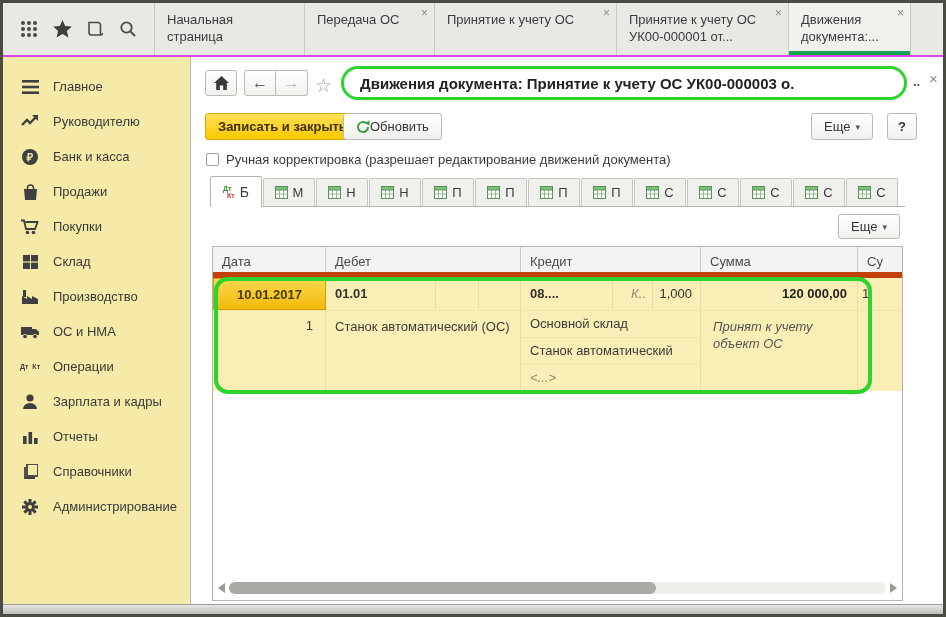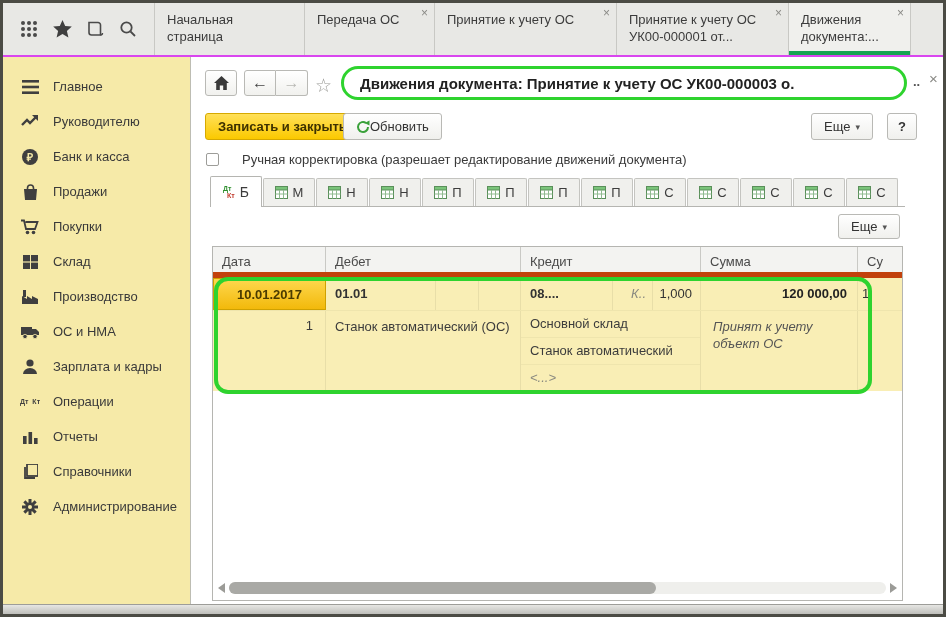--- a/index.html
+++ b/index.html
@@ -44,21 +44,21 @@
   .btn { height:27px; border:1px solid #b9b9b5; border-radius:3px; background:linear-gradient(#ffffff,#f0f0ed); display:inline-flex; align-items:center; padding:0 12px; cursor:pointer; font-size:13px; color:#333; }
   .btn-save { position:absolute; left:14px; top:56px; background:linear-gradient(#ffe058,#fbc900); border-color:#d6a900; font-weight:bold; color:#3d3100; }
   .btn-refresh { position:absolute; left:152px; top:56px; gap:0; }
   .btn-more-top { position:absolute; right:70px; top:56px; gap:5px; }
   .btn-help { position:absolute; right:26px; top:56px; width:30px; justify-content:center; font-weight:bold; }
   .caret { font-size:9px; color:#555; }
 
   
   .chk-row { position:absolute; left:15px; top:95px; display:flex; align-items:center; gap:7px; cursor:pointer; }
   .chk-box { width:13px; height:13px; border:1px solid #9d9d99; background:#fff; border-radius:2px; }
-  .chk-lbl { font-size:13px; color:#3a3a3a;margin-left:16px; }
+  .chk-lbl { font-size:13px; color:#3a3a3a; }
 
   
   .reg-tabs { position:absolute; left:19px; top:120px; right:38px; height:30px; display:flex; align-items:flex-end; border-bottom:1px solid #b5b5b1; }
   .reg-tab { width:52px; height:28px; background:#f0f0ed; border:1px solid #c4c4c0; border-bottom:none; border-radius:2px 2px 0 0; display:flex; align-items:center; justify-content:center; gap:5px; margin-right:1px; font-size:13px; color:#3c3c3c; cursor:pointer; }
   .reg-tab.active { background:#fff; border-color:#b5b5b1; height:31px; margin-bottom:-1px; font-size:14px; }
   .dtkt2 { font-weight:bold; font-size:7px; line-height:7px; text-align:left; }
   .dtkt2 .dt { color:#2e8f2e; } .dtkt2 .kt { color:#c03a2b; margin-left:4px; }
 
   .btn-more-grid { position:absolute; right:43px; top:157px; gap:5px; height:25px; }
 
@@ -245,35 +245,35 @@
           <svg width="19" height="14" viewBox="0 0 19 14">
               <rect x="0" y="2" width="11" height="8" fill="#3f3f3f"></rect>
               <path fill="#3f3f3f" d="M11,4 h4 l3,3 v3 h-7 z"></path>
               <circle cx="4" cy="11.5" r="2.2" fill="#3f3f3f" stroke="#f6eaa8" stroke-width="0.8"></circle>
               <circle cx="14" cy="11.5" r="2.2" fill="#3f3f3f" stroke="#f6eaa8" stroke-width="0.8"></circle>
             </svg>
         </span>
         <span class="lbl">ОС и НМА</span>
       </div>
       <div class="sb-item">
-        <span class="ic">
-          <svg width="14" height="15" viewBox="0 0 14 15">
-              <circle cx="7" cy="4" r="3.6" fill="#3f3f3f"></circle>
-              <path fill="#3f3f3f" d="M0,15 a7,6 0 0 1 14,0 z"></path>
-            </svg>
-        </span>
-        <span class="lbl">Зарплата и кадры</span>
-      </div>
-      <div class="sb-item">
         <span class="ic dtkt">
           <span class="dt">Дт</span>
             <br>
           <span class="kt">Кт</span>
         </span>
         <span class="lbl">Операции</span>
+      </div>
+      <div class="sb-item">
+        <span class="ic">
+          <svg width="14" height="15" viewBox="0 0 14 15">
+              <circle cx="7" cy="4" r="3.6" fill="#3f3f3f"></circle>
+              <path fill="#3f3f3f" d="M0,15 a7,6 0 0 1 14,0 z"></path>
+            </svg>
+        </span>
+        <span class="lbl">Зарплата и кадры</span>
       </div>
       <div class="sb-item">
         <span class="ic">
           <svg width="15" height="14" viewBox="0 0 15 14">
               <g fill="#3f3f3f">
                 <rect x="0" y="6" width="3.6" height="8"></rect>
                 <rect x="5.5" y="2" width="3.6" height="12"></rect>
                 <rect x="11" y="8" width="3.6" height="6"></rect>
               </g>
             </svg>

